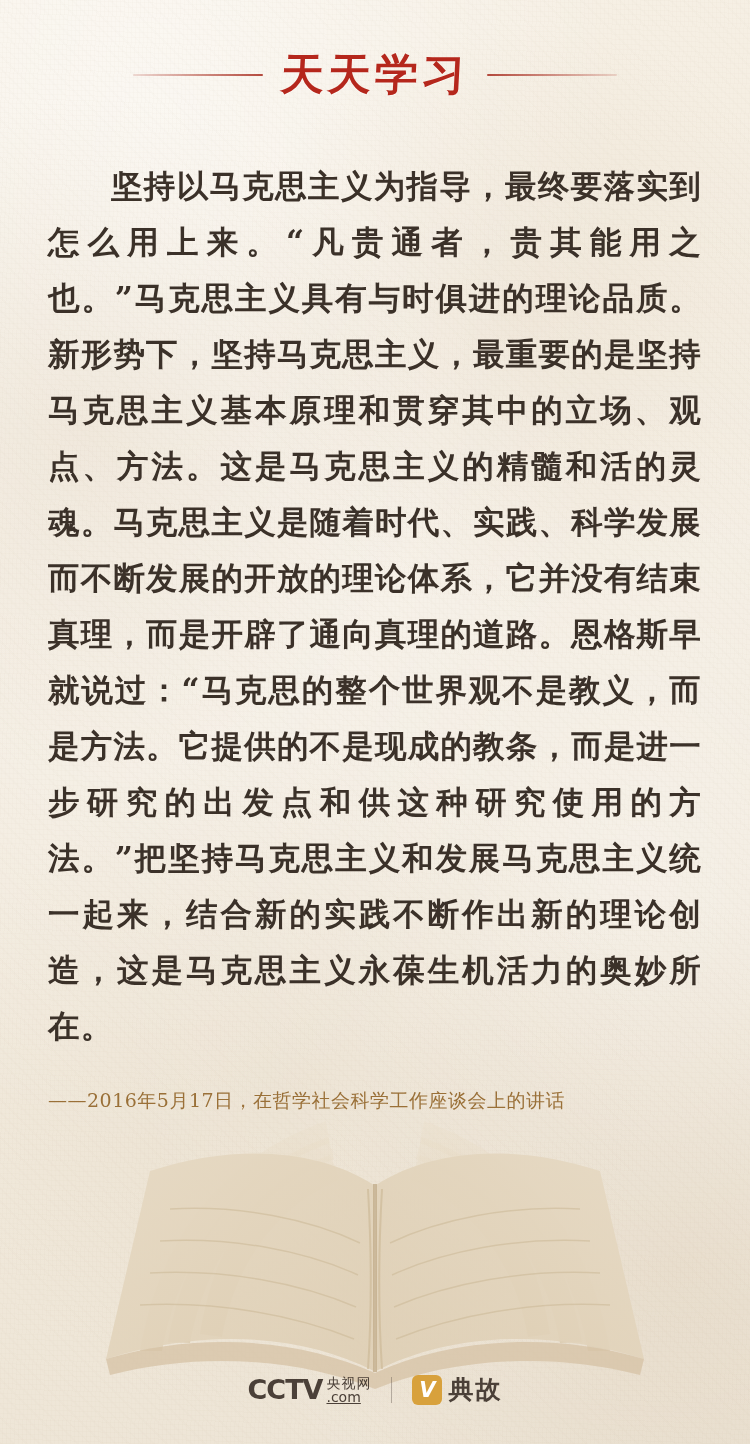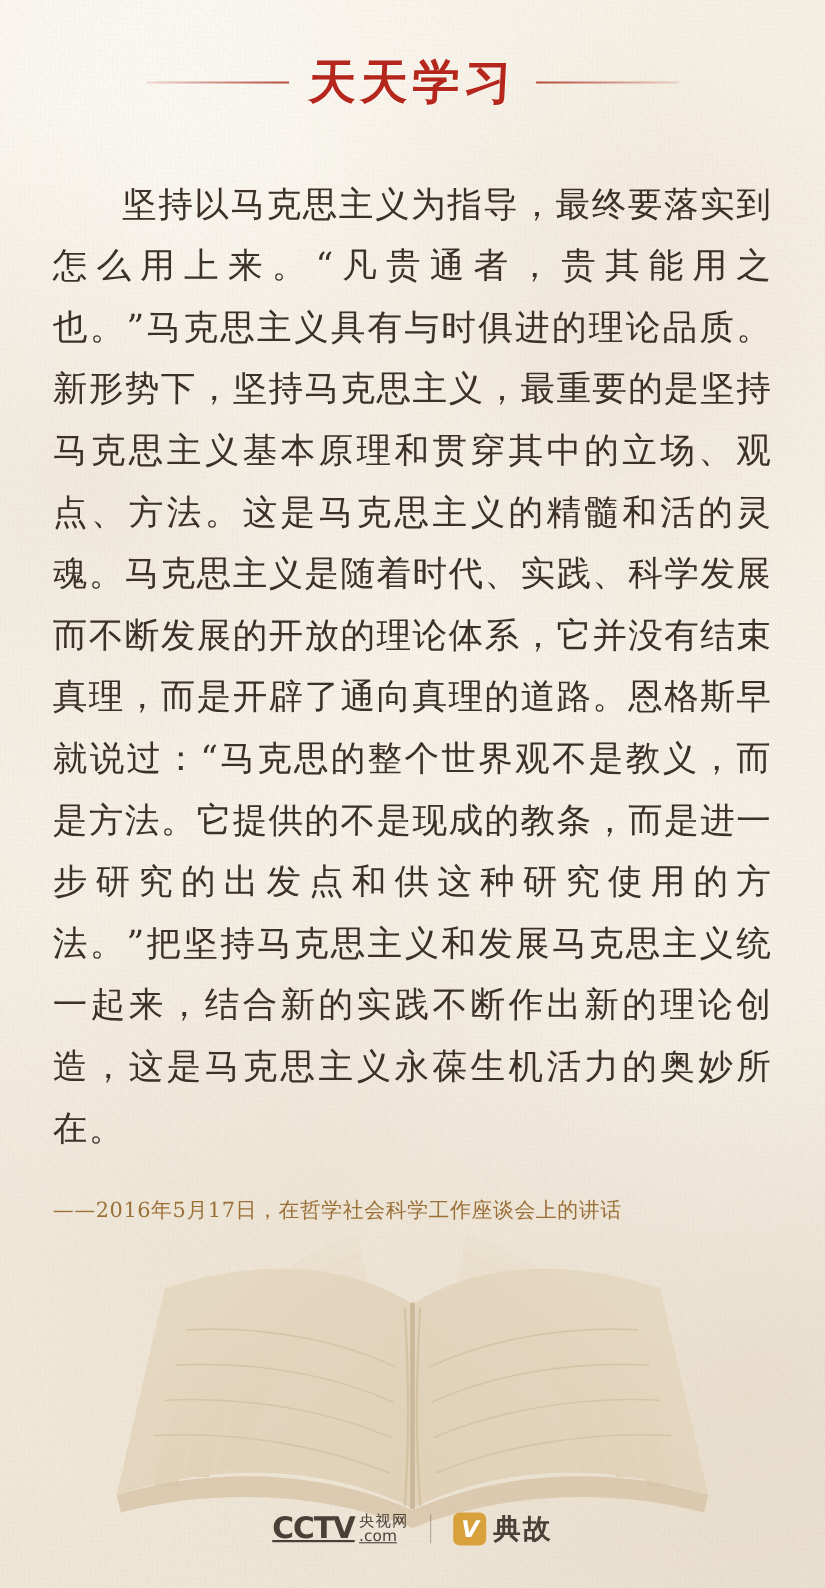--- a/index.html
+++ b/index.html
@@ -82,21 +82,21 @@
     margin: 8px 48px 0 48px;
   }
   .article-body {
     font-family: "DejaVu Serif", "Liberation Serif", serif;
     font-size: 31.5px;
     line-height: 56px;
     color: #3b3129;
     text-align: justify;
     text-indent: 63px;
     letter-spacing: 1.2px;
-    font-weight: 400;
+    font-weight: 700;
   }
   .attribution {
     margin-top: 26px;
     font-family: "DejaVu Serif", "Liberation Serif", serif;
     font-size: 19px;
     line-height: 40px;
     color: #9a7038;
     letter-spacing: 0.5px;
   }
 
@@ -125,21 +125,20 @@
     display: flex;
     align-items: baseline;
     gap: 4px;
   }
   .cctv-mark {
     font-family: "DejaVu Sans", "Liberation Sans", sans-serif;
     font-size: 27px;
     font-weight: 700;
     letter-spacing: -1px;
     color: #4b4038;
-    text-decoration: underline;
   }
   .cctv-sub {
     display: flex;
     flex-direction: column;
     line-height: 1;
     align-self: center;
   }
   .cctv-cn {
     font-family: "DejaVu Sans", "Liberation Sans", sans-serif;
     font-size: 14px;

